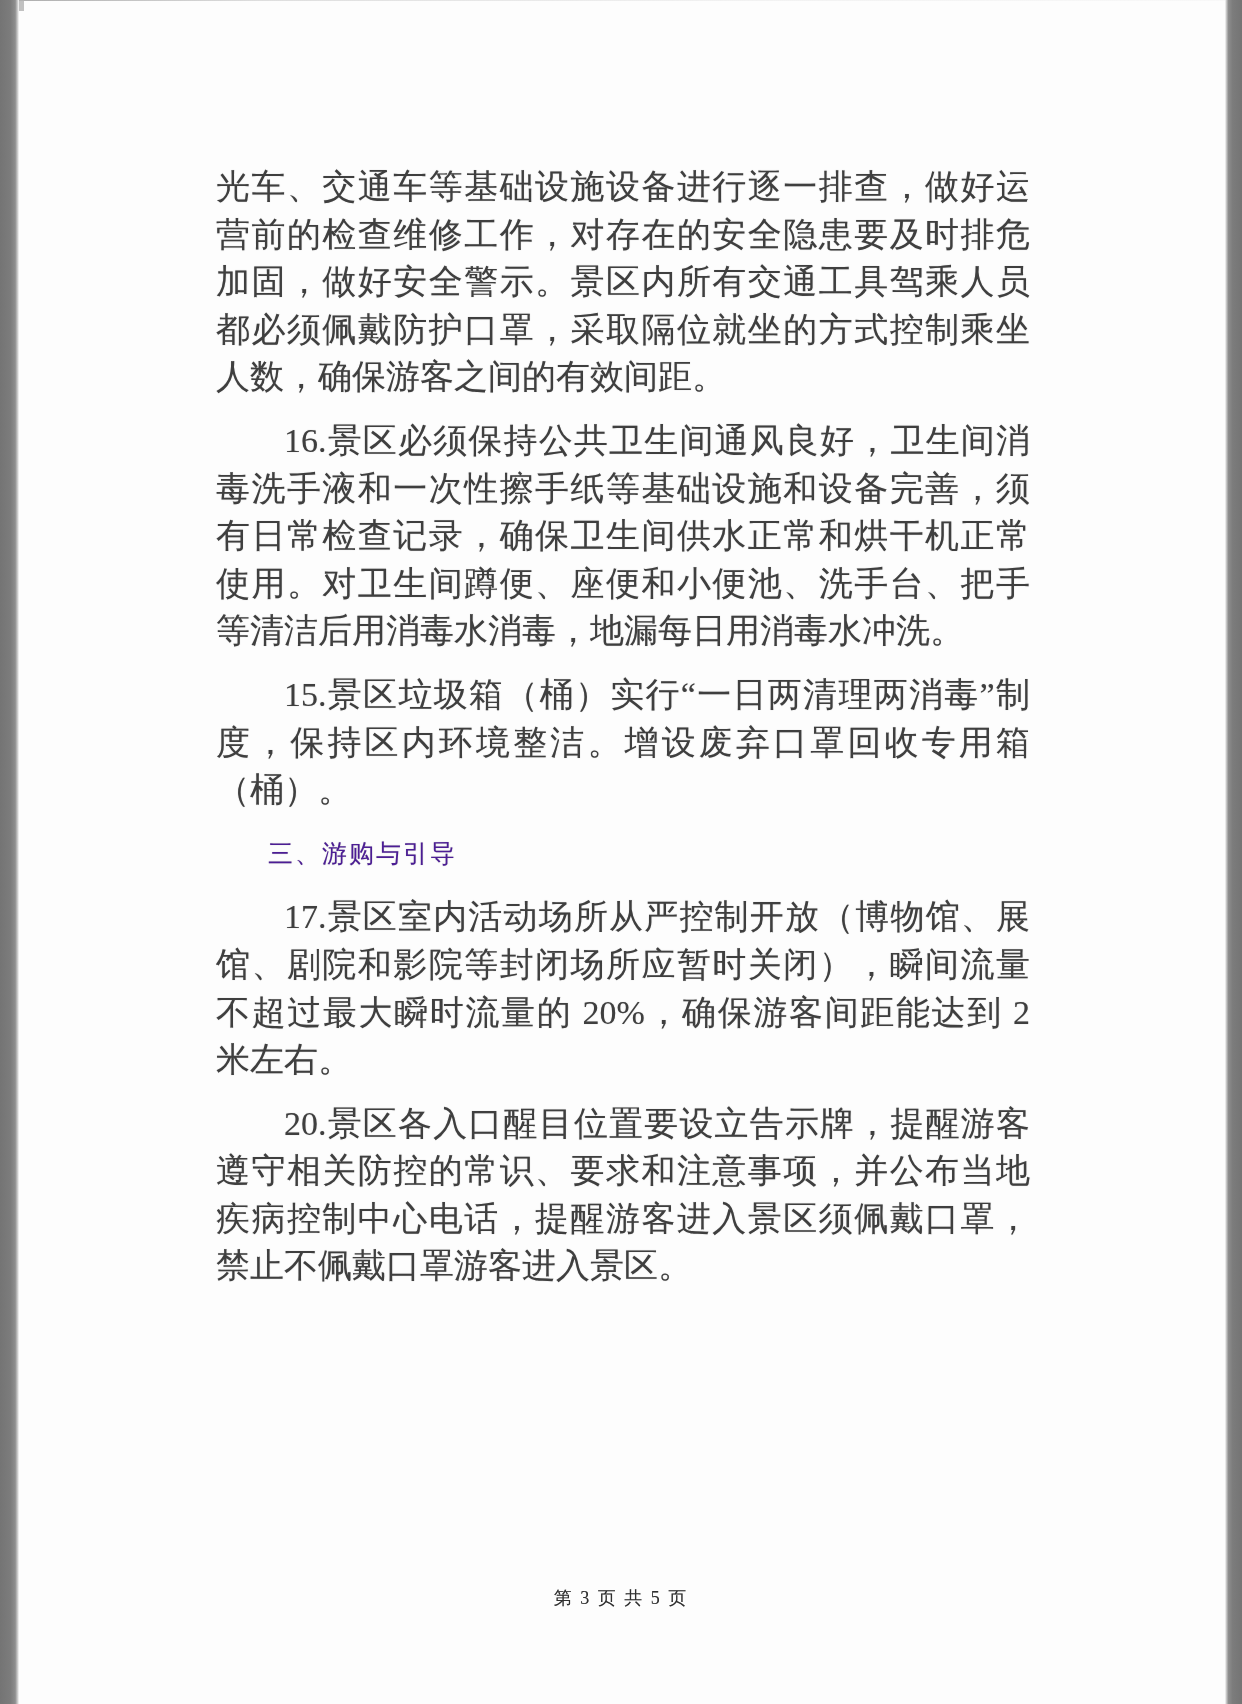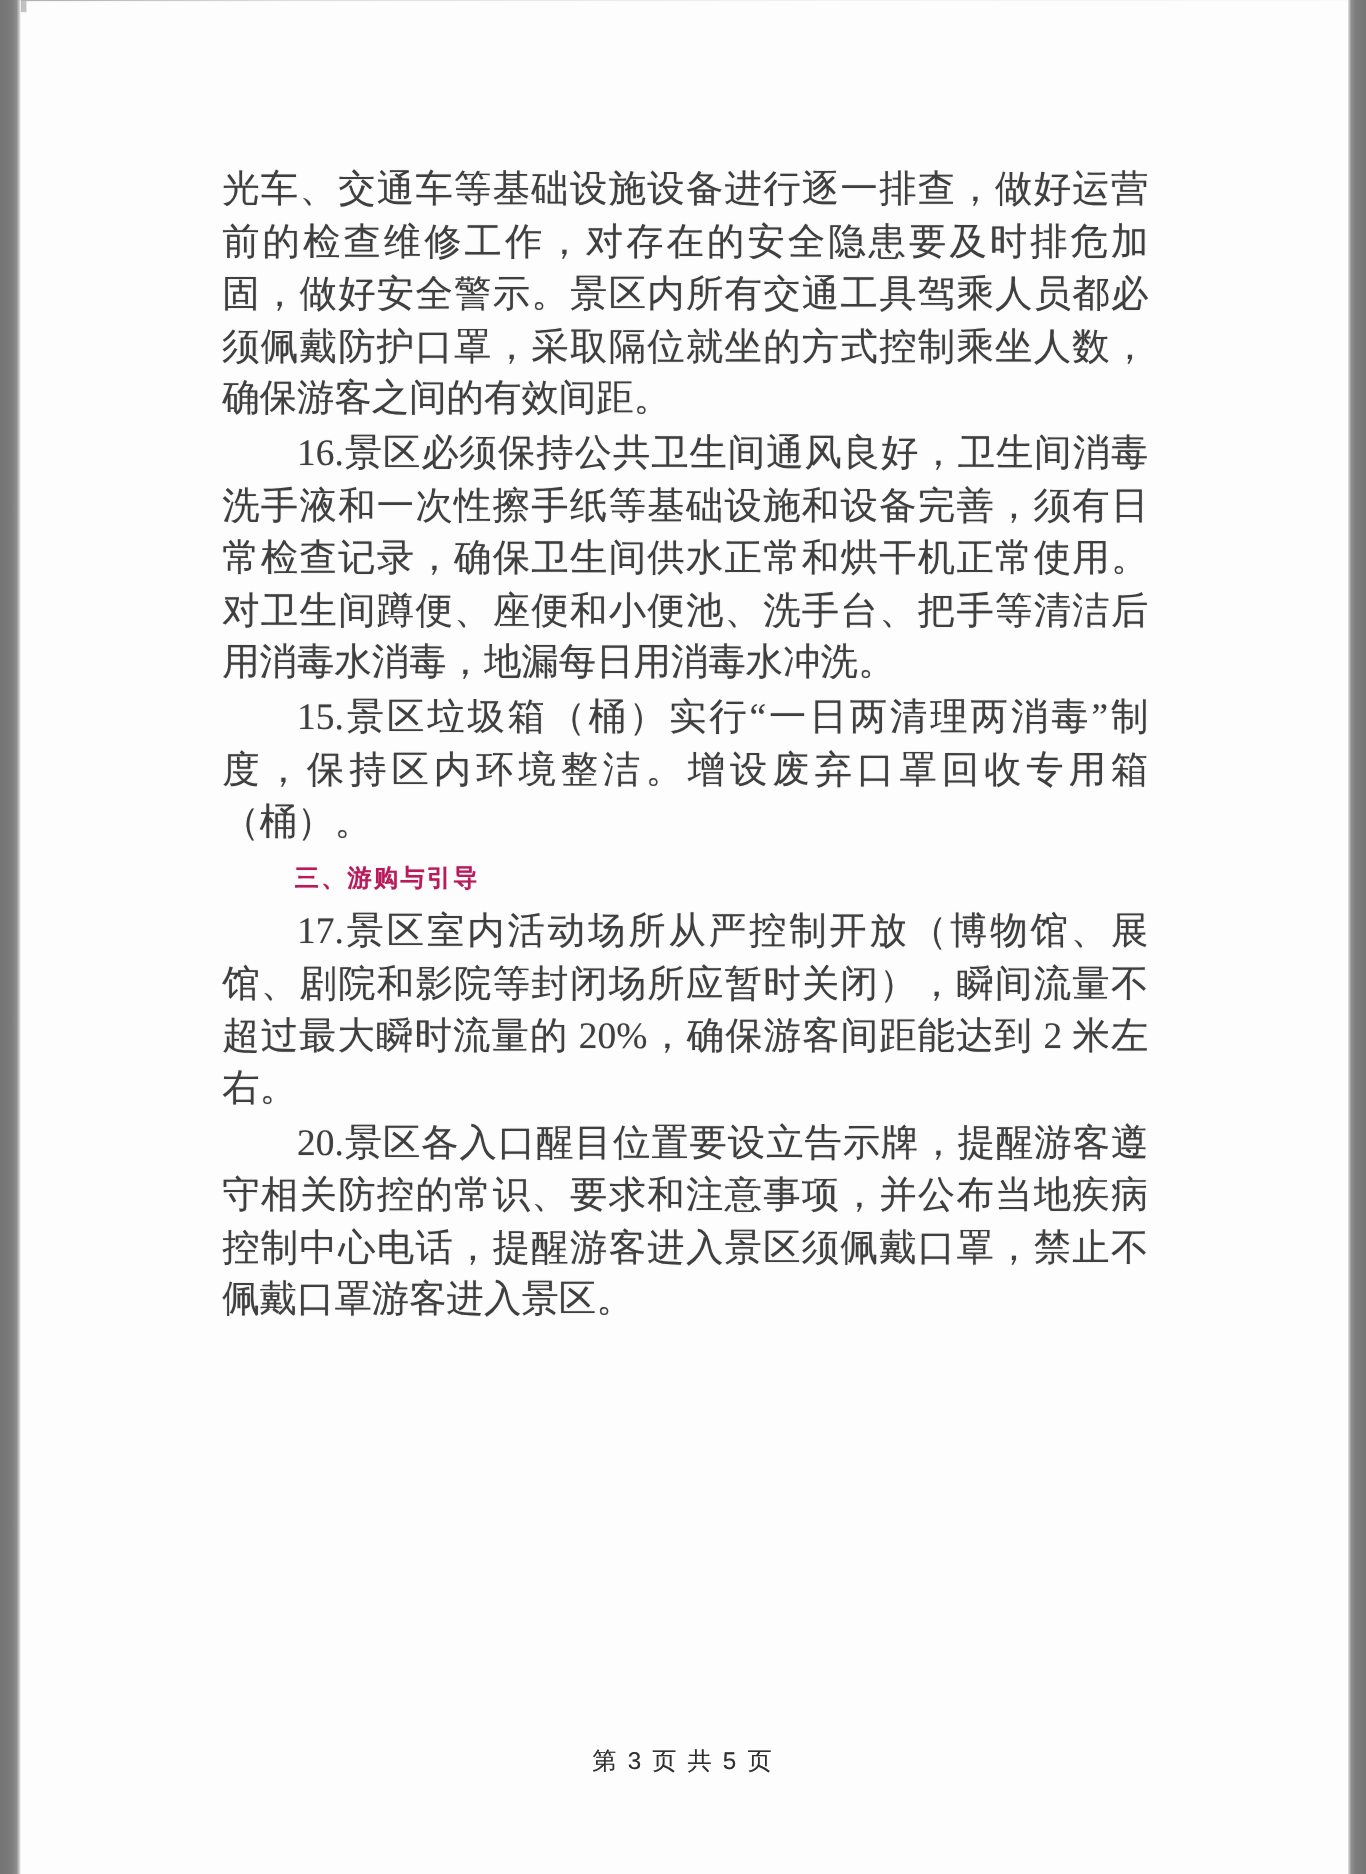--- a/index.html
+++ b/index.html
@@ -46,42 +46,42 @@
   .body-text{
     position:absolute;
     left:200px;top:147px;width:846px;
     font-size:34px;
     line-height:47.6px;
     color:var(--text-gray);
     text-align:justify;
     text-justify:inter-character;
     text-shadow:0 0 1px rgba(90,90,90,.45);
   }
-  .para{margin:2px;padding:0;}
+  .para{margin:16px;padding:0;}
   .para.item{text-indent:68px;}
   .heading{
     margin:0;padding:0;
     text-indent:68px;
     font-family:"Liberation Sans","DejaVu Sans",sans-serif;
-    font-size:22px;
-    font-weight:bold;
-    color:#be185d;
+    font-size:25px;
+    font-weight:normal;
+    color:#4c1d95;
     line-height:47.6px;
     letter-spacing:2px;
   }
   .para.clipped{
     white-space:nowrap;
     overflow:hidden;
   }
   .footer{
     position:absolute;
     left:0;right:0;top:1586px;
     text-align:center;
-    font-family:Liberation Sans, sans-serif;
-    font-size:22px;
+    font-family:Liberation Serif, serif;
+    font-size:18px;
     letter-spacing:2px;
     color:var(--footer-gray);
     text-shadow:0 0 .5px rgba(80,80,80,.5);
   }
 </style>
 </head>
 <body>
 
 <div class="page">
 

